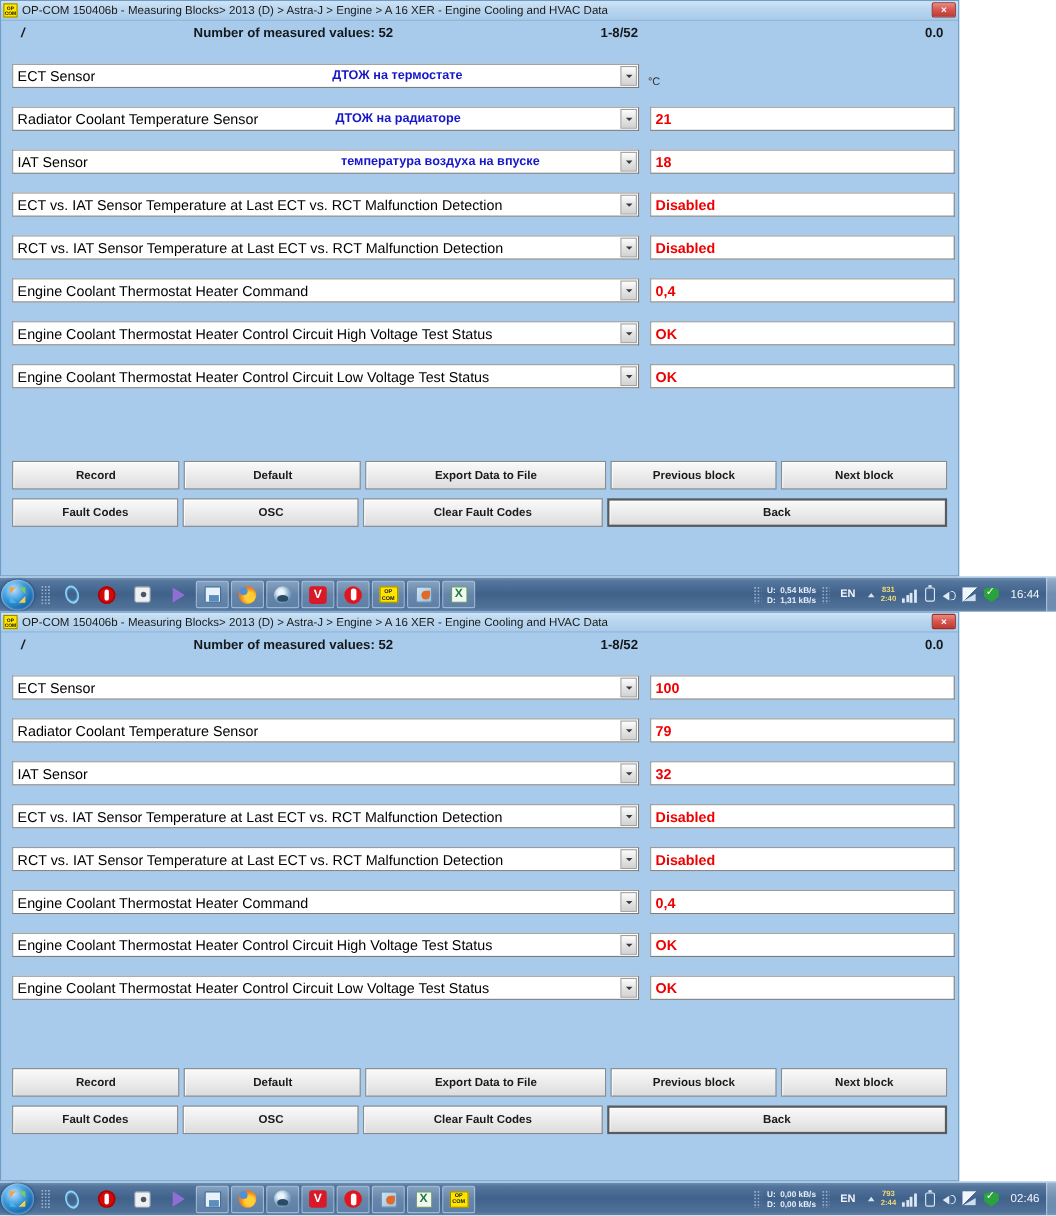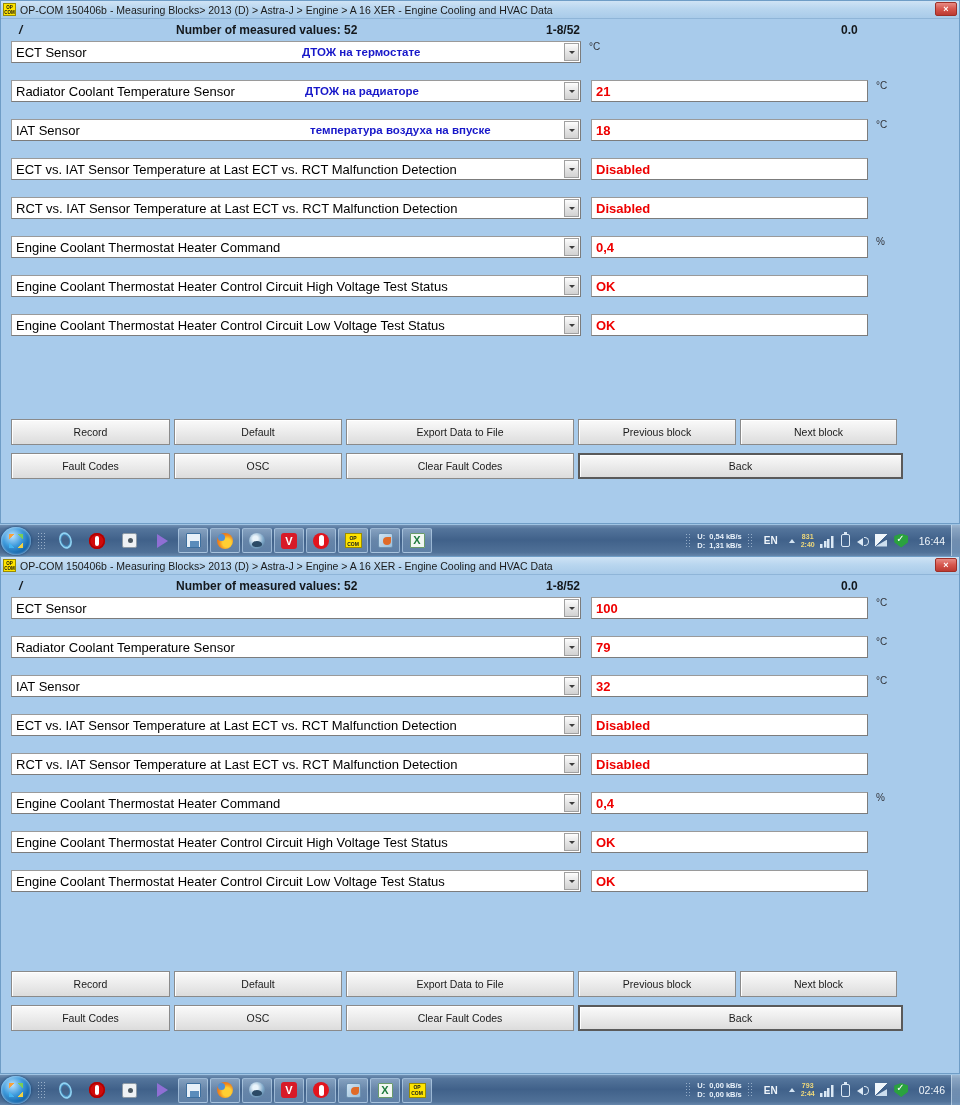--- a/index.html
+++ b/index.html
@@ -6,21 +6,21 @@
   html, body {
     width: 960px; height: 1105px;
     font-family: "Liberation Sans", sans-serif;
     background: #ffffff;
     overflow: hidden;
   }
   .screen { position: relative; width: 960px; height: 1105px; }
 
   
   .opcom-window {
-    position: absolute; left: 0; width: 960px;
+    position: absolute; left: 0; width: 872px;
     background: #a8cbeb;
     border: 1px solid #6f9dc6;
     overflow: hidden;
   }
   .win1 { top: 0; height: 524px; }
   .win2 { top: 556px; height: 518px; }
 
   .titlebar {
     height: 18px;
     background: linear-gradient(to bottom, #cfe3f5 0%, #b9d6ef 45%, #a9cbe9 100%);
@@ -66,21 +66,21 @@
   }
   .hdr-slash { position: absolute; left: 18px; font-style: italic; }
   .hdr-count { position: absolute; left: 175px; }
   .hdr-range { position: absolute; left: 545px; }
   .hdr-zero  { position: absolute; left: 840px; }
 
   
   .rows { padding: 0 10px; }
   .row {
     height: 39px;
-    display: flex; align-items: flex-start;
+    display: flex; align-items: flex-end;
   }
   .combo {
     position: relative;
     width: 570px; height: 22px;
     background: #ffffff;
     border: 1px solid #7c7c7c;
     border-top-color: #9a9a9a; border-left-color: #9a9a9a;
     display: flex; align-items: center;
     flex: none;
   }
@@ -127,21 +127,21 @@
   }
   .unit {
     margin-left: 8px;
     font-size: 10px; color: #32343a;
     white-space: nowrap;
     flex: none;
   }
 
   
   .btn-area { padding: 0 10px; }
-  .btn-row { display: flex; gap: 4px; margin-bottom: 8px; }
+  .btn-row { display: flex; gap: 4px; margin-bottom: 8px; font-weight: bold; }
   .btn {
     height: 26px;
     background: linear-gradient(to bottom, #fafafa 0%, #ececec 48%, #dcdcdc 100%);
     border: 1px solid #8a8a8a;
     box-shadow: inset 1px 1px 0 #ffffff;
     font-size: 10.5px; color: #1a1a1a;
     display: flex; align-items: center; justify-content: center;
     cursor: pointer; white-space: nowrap;
   }
   .b-record { width: 159px; }

